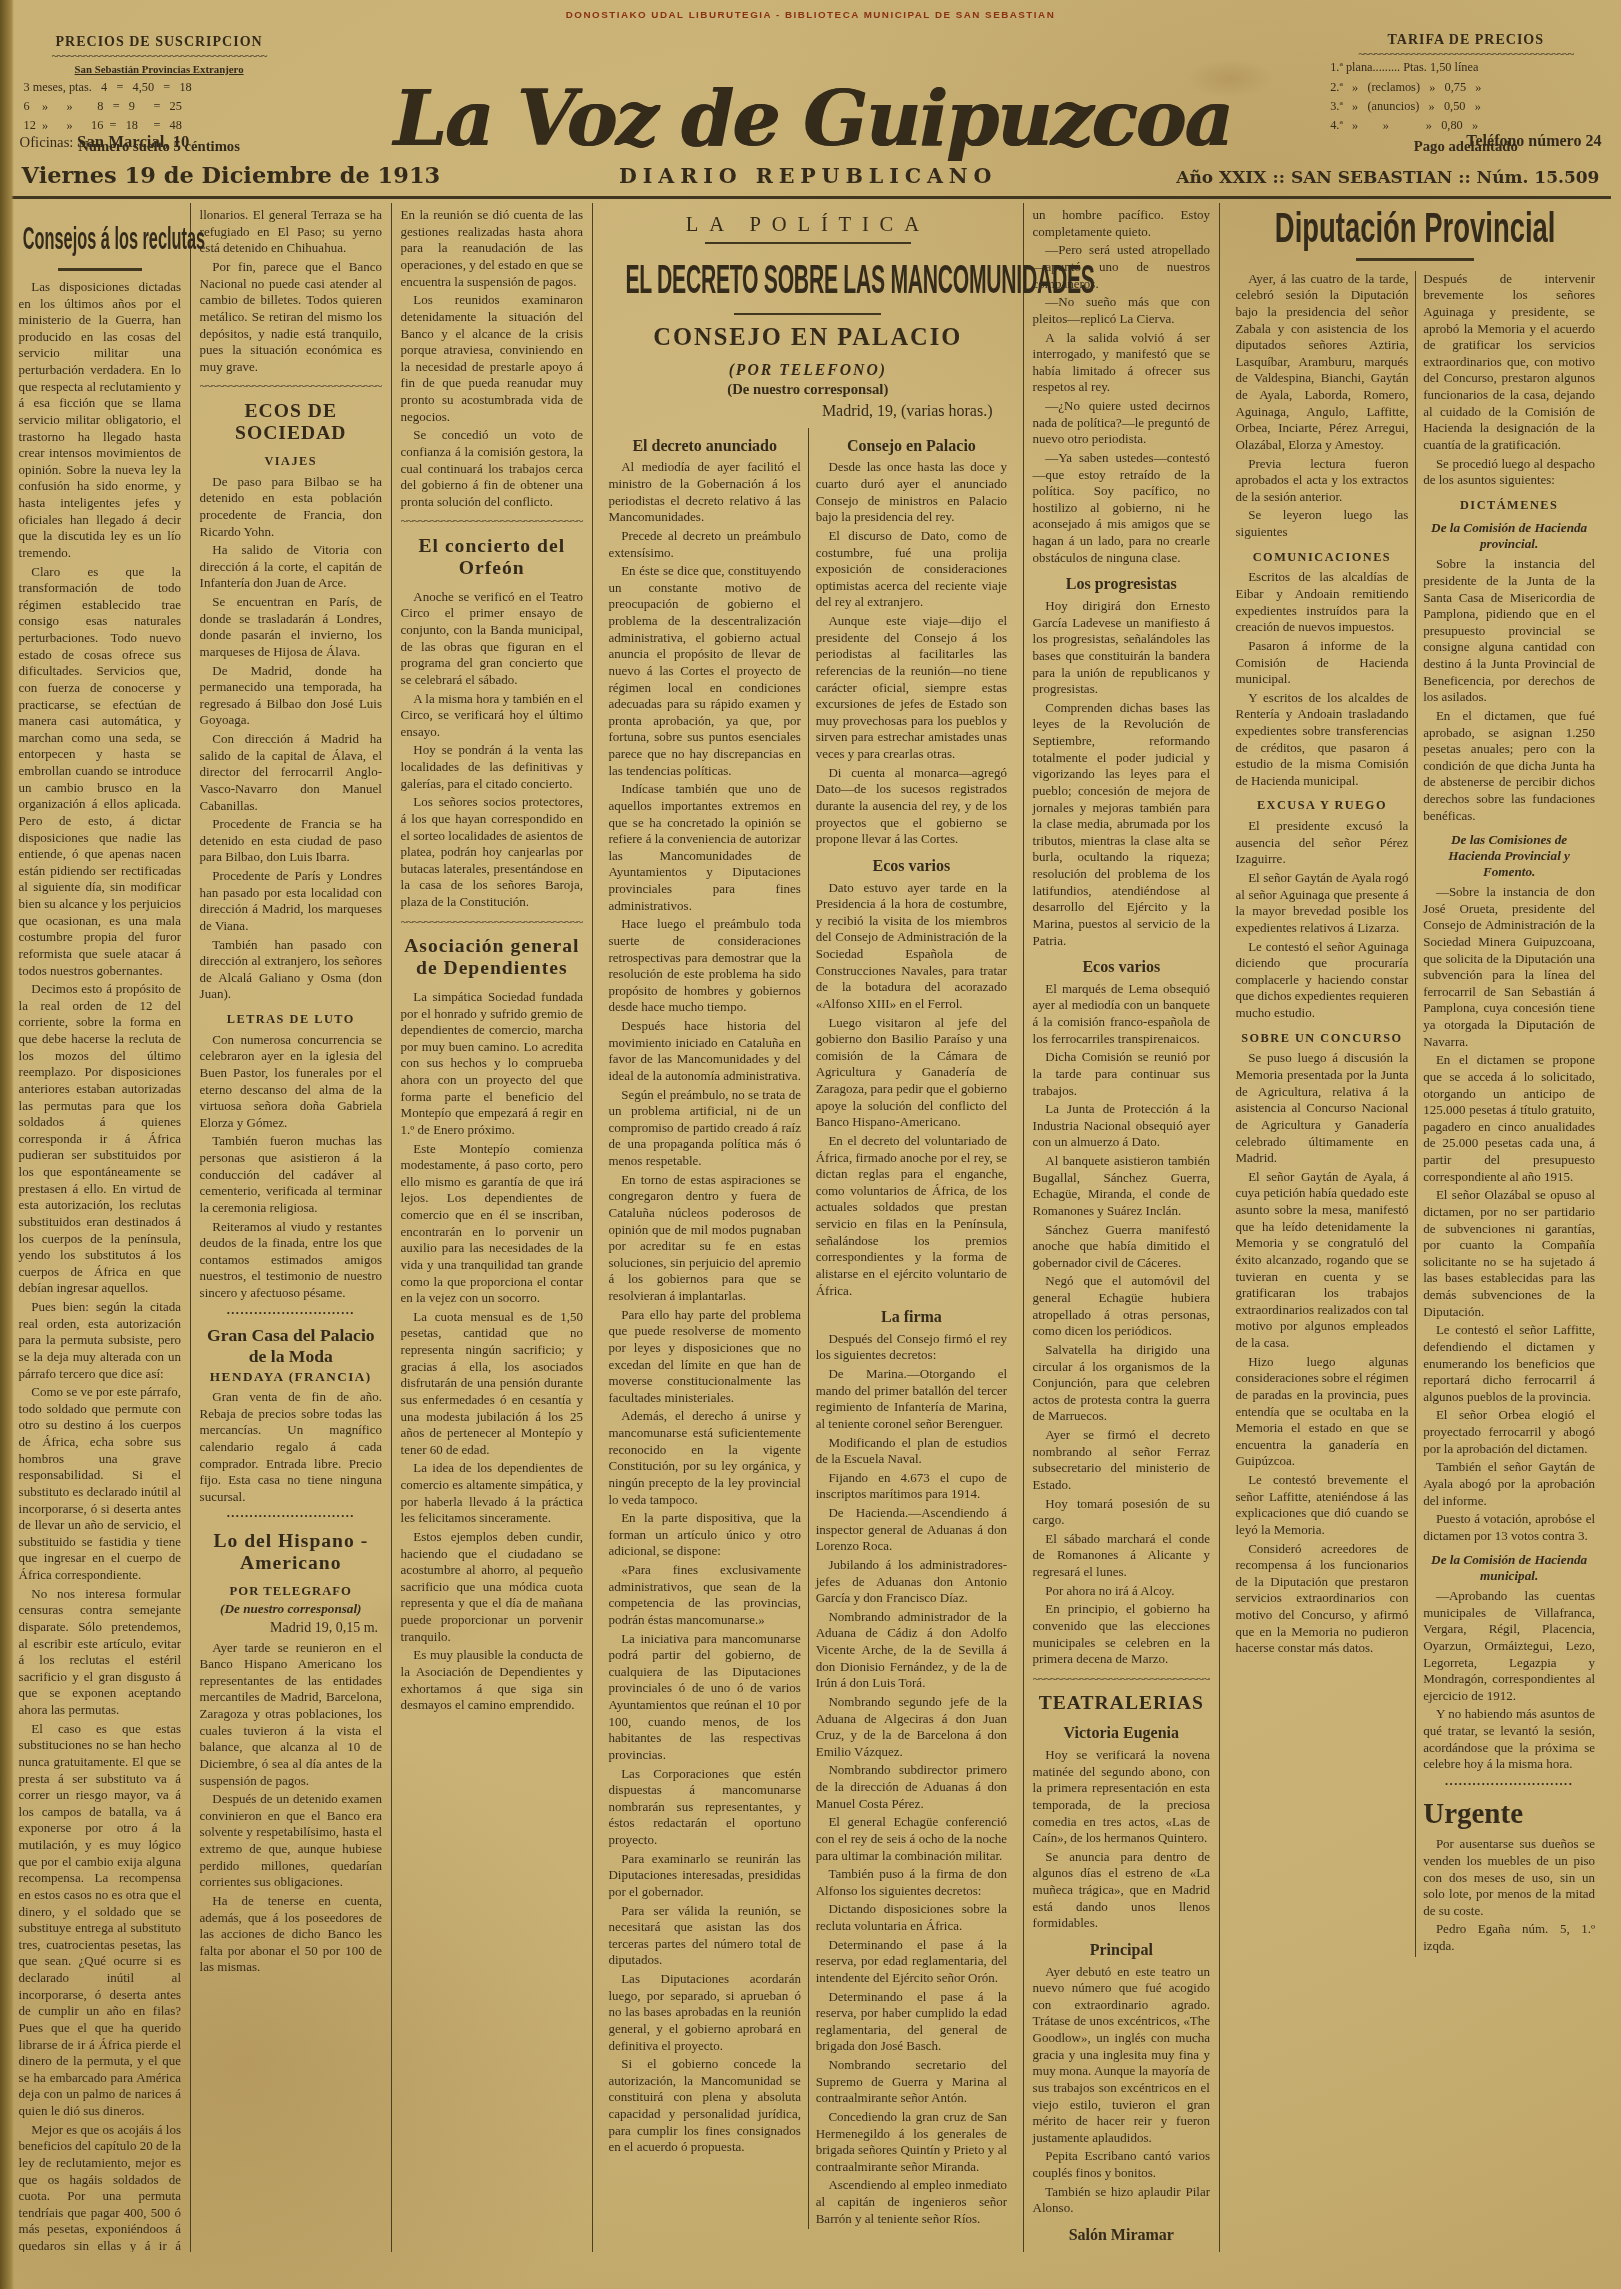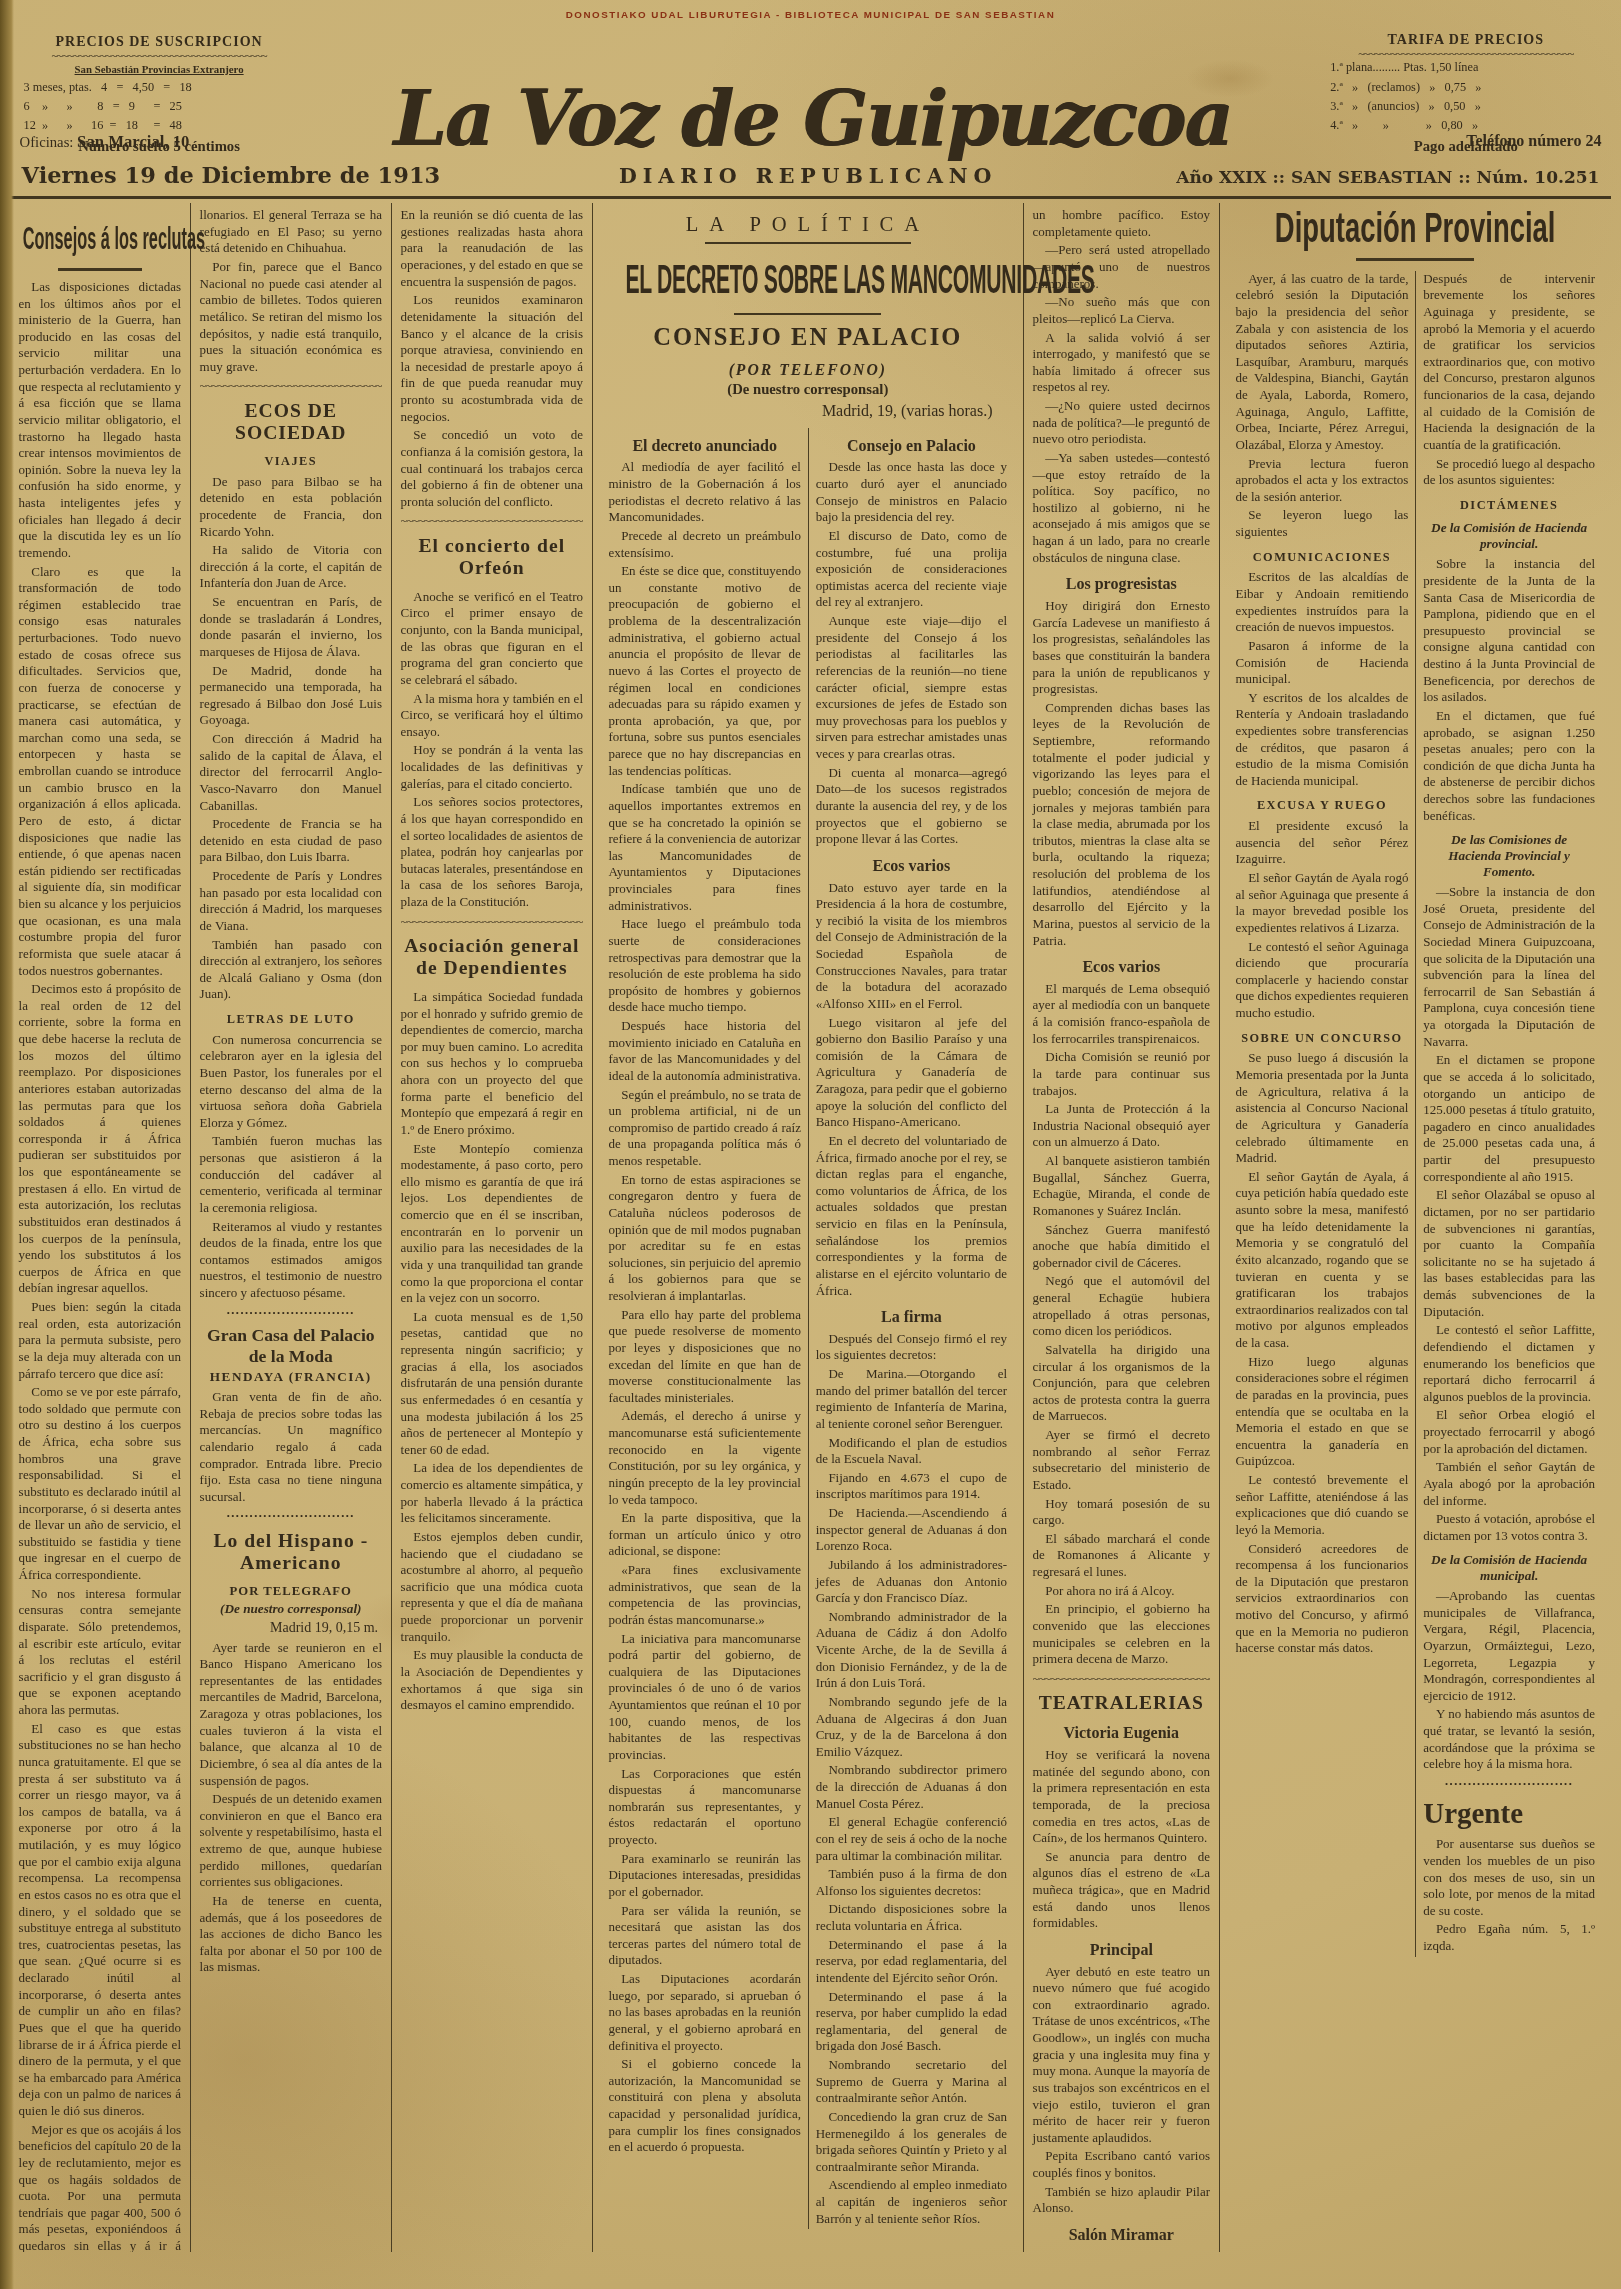--- a/index.html
+++ b/index.html
@@ -117,21 +117,21 @@
   <div class="mmeta">
     <div class="offices">
       <span>Oficinas:</span>
       <b>San Marcial, 10</b>
     </div>
     <div class="phone">Teléfono número 24</div>
   </div>
   <div class="datebar">
     <div class="date">Viernes 19 de Diciembre de 1913</div>
     <div class="motto">DIARIO REPUBLICANO</div>
-    <div class="issue">Año XXIX :: SAN SEBASTIAN :: Núm. 10.251</div>
+    <div class="issue">Año XXIX :: SAN SEBASTIAN :: Núm. 15.509</div>
   </div>
   <div class="thickrule"></div>
 
   <div class="cols">
     <div class="col c1">
         <div class="b-h1"><span>Consejos á los reclutas</span></div>
         <div class="b-p">Las disposiciones dictadas en los últimos años por el ministerio de la Guerra, han producido en las cosas del servicio militar una perturbación verdadera. En lo que respecta al reclutamiento y á esa ficción que se llama servicio militar obligatorio, el trastorno ha llegado hasta crear intensos movimientos de opinión. Sobre la nueva ley la confusión ha sido enorme, y hasta inteligentes jefes y oficiales han llegado á decir que la discutida ley es un lío tremendo.</div>
         <div class="b-p">Claro es que la transformación de todo régimen establecido trae consigo esas naturales perturbaciones. Todo nuevo estado de cosas ofrece sus dificultades. Servicios que, con fuerza de conocerse y practicarse, se efectúan de manera casi automática, y marchan como una seda, se entorpecen y hasta se embrollan cuando se introduce un cambio brusco en la organización á ellos aplicada. Pero de esto, á dictar disposiciones que nadie las entiende, ó que apenas nacen están pidiendo ser rectificadas al siguiente día, sin modificar bien su alcance y los perjuicios que ocasionan, es una mala costumbre propia del furor reformista que suele atacar á todos nuestros gobernantes.</div>
         <div class="b-p">Decimos esto á propósito de la real orden de 12 del corriente, sobre la forma en que debe hacerse la recluta de los mozos del último reemplazo. Por disposiciones anteriores estaban autorizadas las permutas para que los soldados á quienes corresponda ir á África pudieran ser substituidos por los que espontáneamente se prestasen á ello. En virtud de esta autorización, los reclutas substituidos eran destinados á los cuerpos de la península, yendo los substitutos á los cuerpos de África en que debían ingresar aquellos.</div>
         <div class="b-p">Pues bien: según la citada real orden, esta autorización para la permuta subsiste, pero se la deja muy alterada con un párrafo tercero que dice así:</div>

